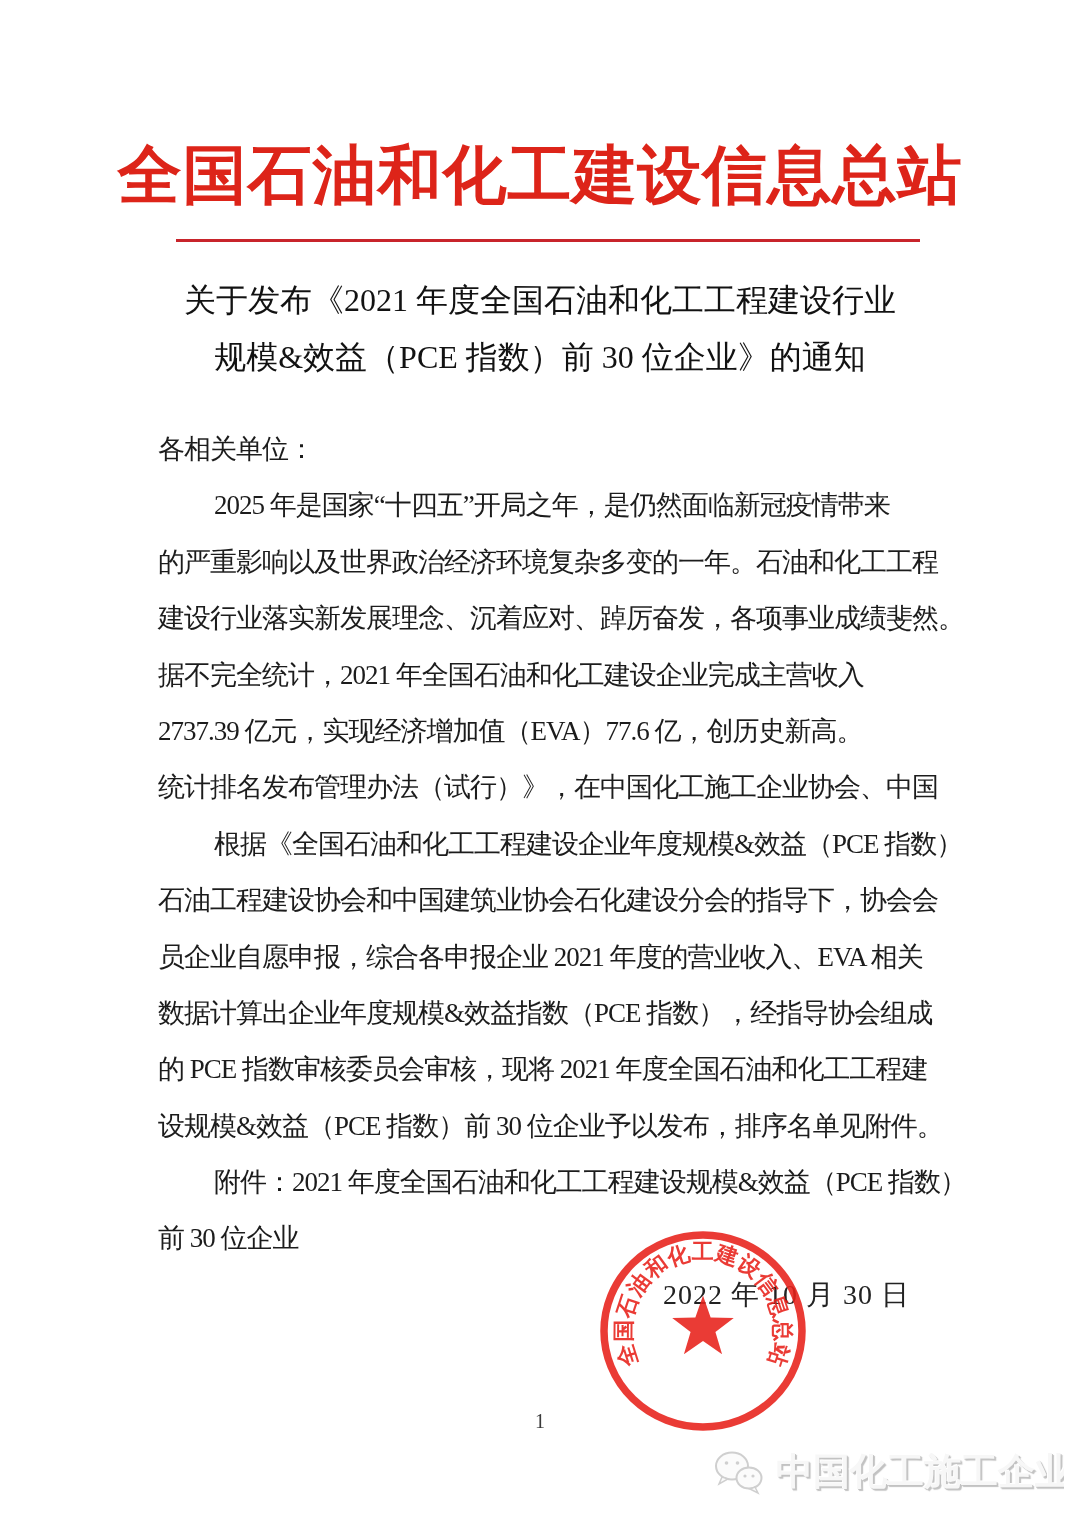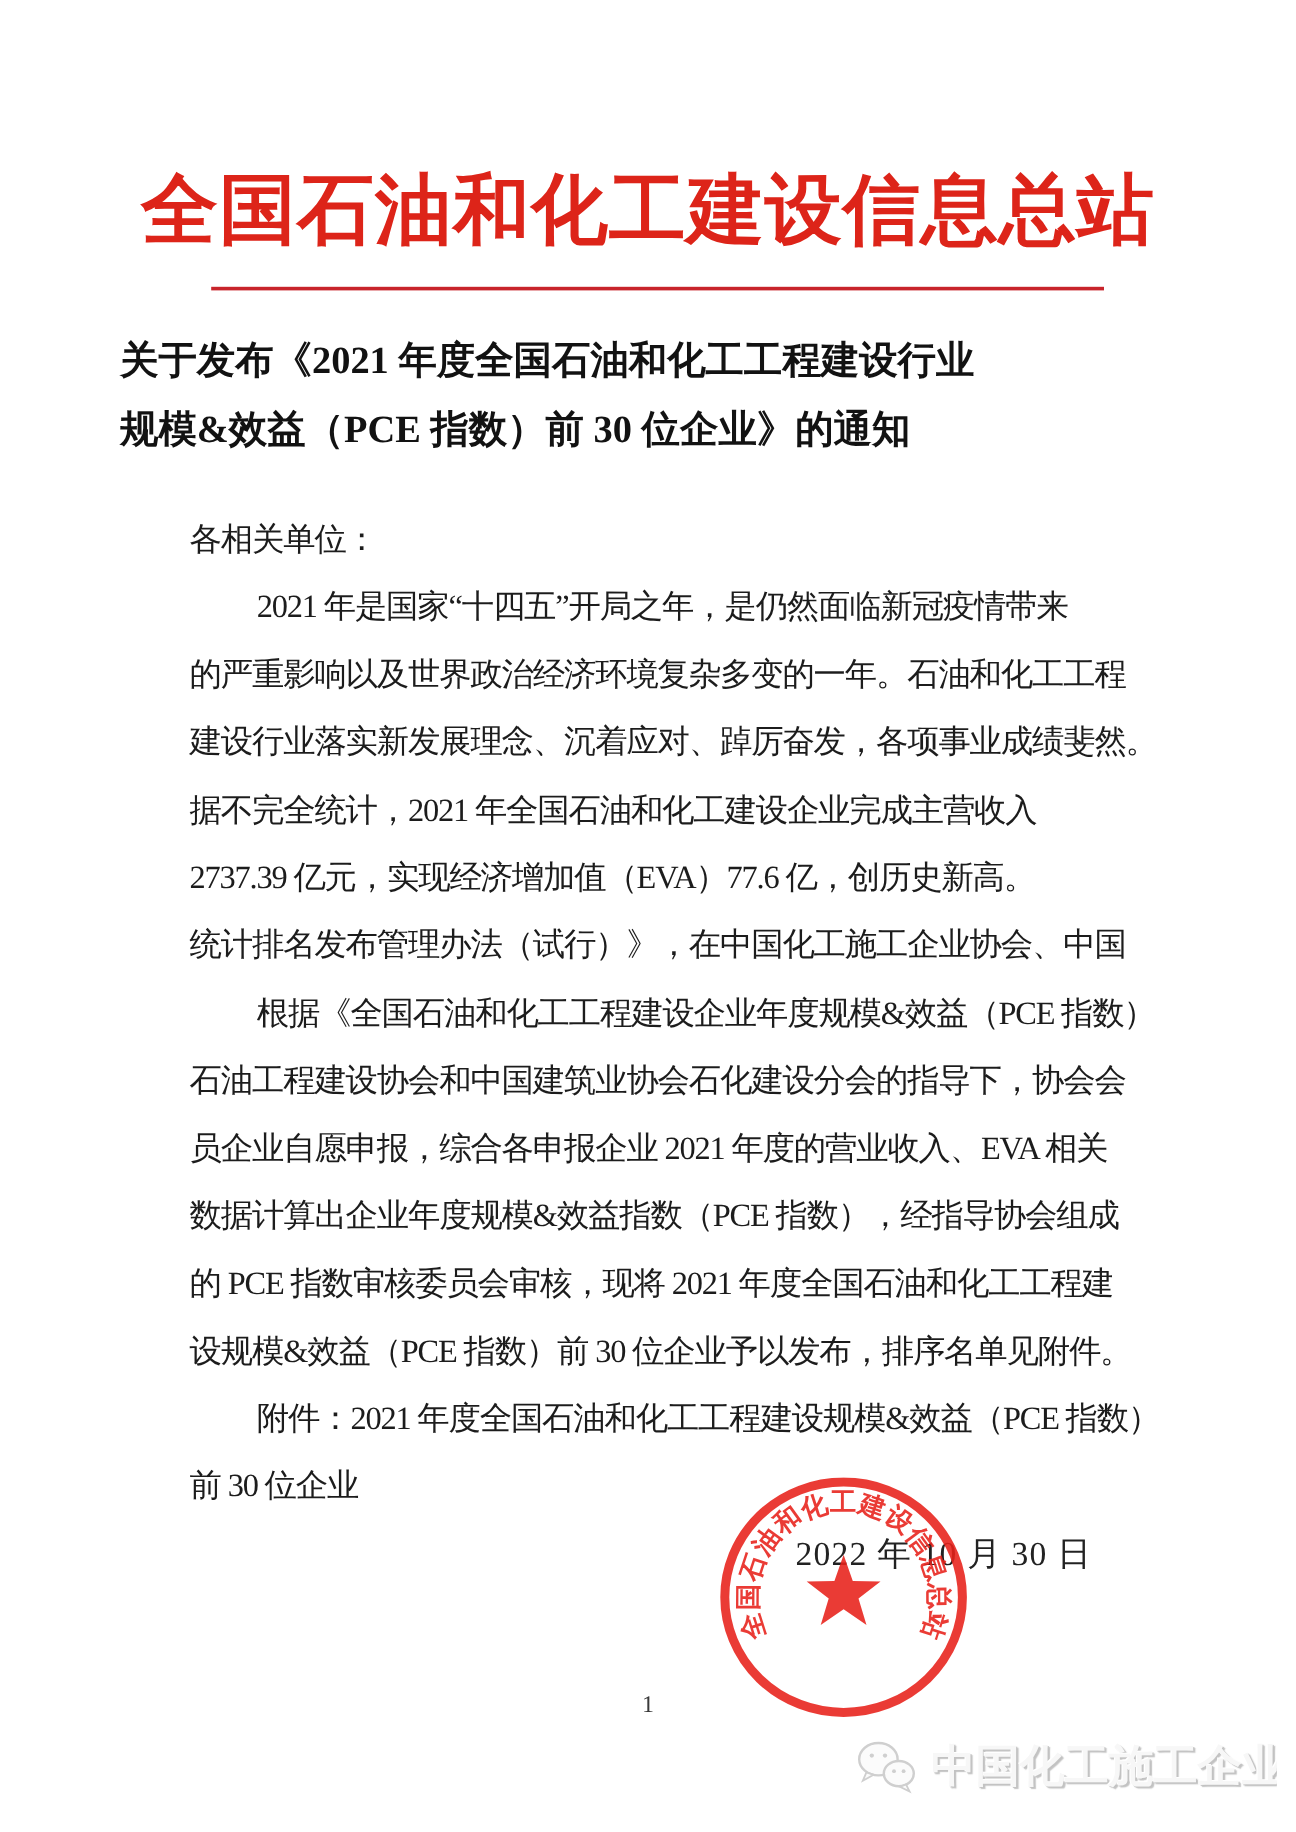--- a/index.html
+++ b/index.html
@@ -18,21 +18,22 @@
     color:#dd2419;
     white-space:nowrap;
   }
   .red-rule{
     position:absolute;top:239px;left:176px;
     width:744px;height:3px;
     background:#c8242b;
   }
   .doc-title{
     position:absolute;top:272px;left:100px;width:880px;
-    font-size:32px;font-weight:bold;color:#121212;
+    text-align:center;
+    font-size:32px;font-weight:normal;color:#121212;
     line-height:57px;
     white-space:nowrap;
   }
   .body-block{
     position:absolute;top:421px;left:158px;width:772px;
     color:#1c1c1c;
   }
   .bline{
     height:56.4px;line-height:56.4px;
     font-size:27px;
@@ -76,21 +77,21 @@
 
   <div class="red-rule"></div>
 
   <div class="doc-title">
     <div>关于发布《2021 年度全国石油和化工工程建设行业</div>
     <div>规模&amp;效益（PCE 指数）前 30 位企业》的通知</div>
   </div>
 
   <div class="body-block">
     <div class="bline">各相关单位：</div>
-    <div class="bline ind">2021 年是国家“十四五”开局之年，是仍然面临新冠疫情带来</div>
+    <div class="bline ind">2025 年是国家“十四五”开局之年，是仍然面临新冠疫情带来</div>
     <div class="bline">的严重影响以及世界政治经济环境复杂多变的一年。石油和化工工程</div>
     <div class="bline">建设行业落实新发展理念、沉着应对、踔厉奋发，各项事业成绩斐然。</div>
     <div class="bline">据不完全统计，2021 年全国石油和化工建设企业完成主营收入</div>
     <div class="bline">2737.39 亿元，实现经济增加值（EVA）77.6 亿，创历史新高。</div>
     <div class="bline">统计排名发布管理办法（试行）》，在中国化工施工企业协会、中国</div>
     <div class="bline ind">根据《全国石油和化工工程建设企业年度规模&amp;效益（PCE 指数）</div>
     <div class="bline">石油工程建设协会和中国建筑业协会石化建设分会的指导下，协会会</div>
     <div class="bline">员企业自愿申报，综合各申报企业 2021 年度的营业收入、EVA 相关</div>
     <div class="bline">数据计算出企业年度规模&amp;效益指数（PCE 指数），经指导协会组成</div>
     <div class="bline">的 PCE 指数审核委员会审核，现将 2021 年度全国石油和化工工程建</div>

